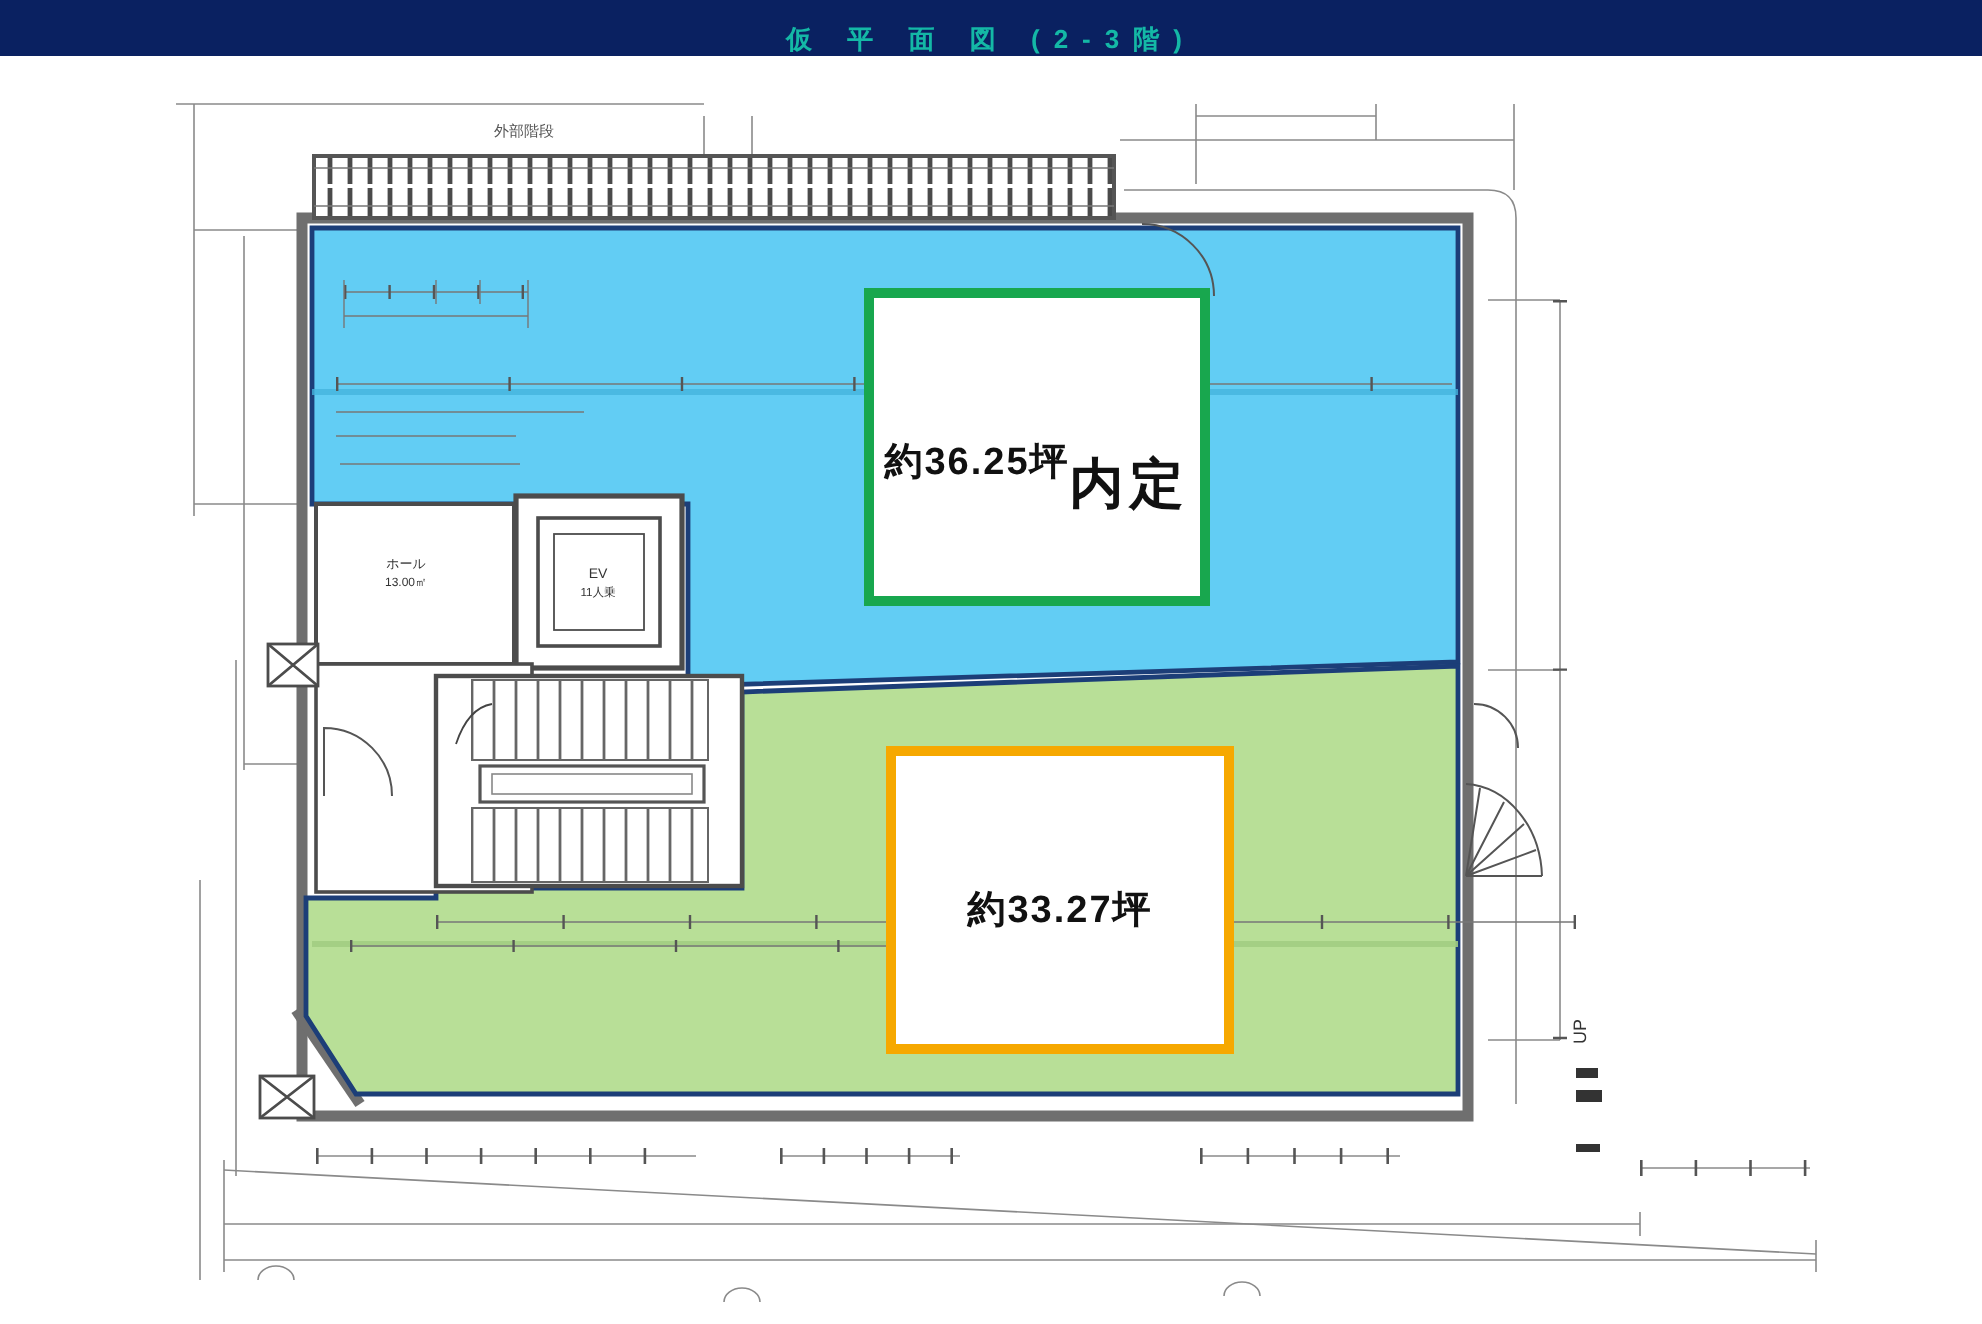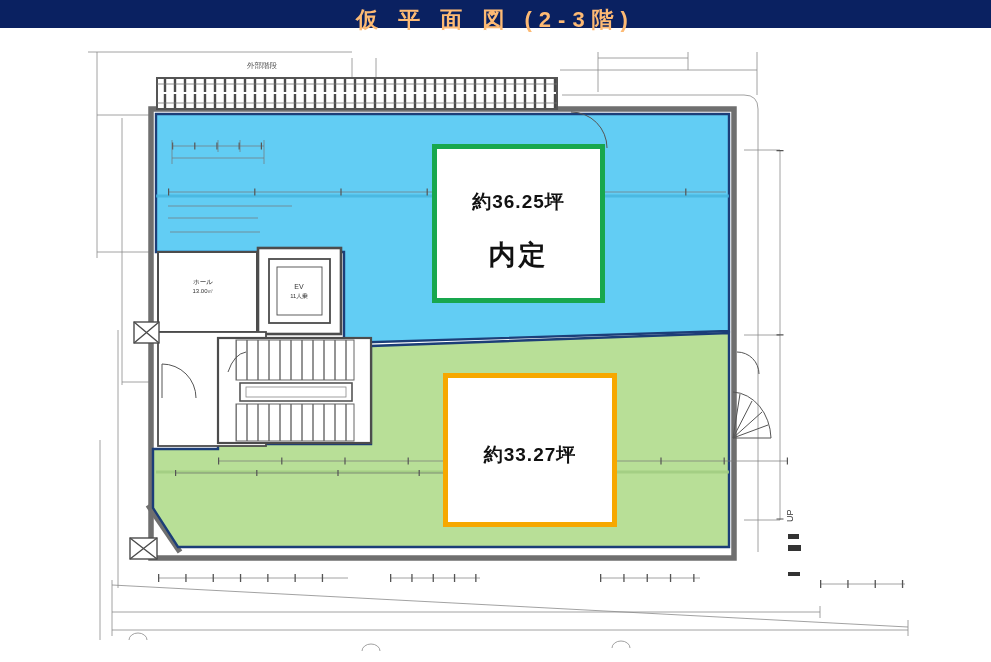--- a/index.html
+++ b/index.html
@@ -1,22 +1,22 @@
 <!DOCTYPE html>
 <html><head>
 <meta charset="utf-8">
 <style>
   html,body{margin:0;padding:0;background:#fff;}
   .stage{position:relative;width:991px;height:662px;background:#fff;overflow:hidden;
          font-family:"Liberation Sans","DejaVu Sans",sans-serif;}
   .header-bar{position:absolute;left:0;top:0;width:991px;height:28px;background:#0a2161;
     display:flex;align-items:center;justify-content:center;z-index:5;}
-  .header-bar .title{color:#fdba74;font-size:22px;font-weight:bold;letter-spacing:7px;margin-top:12px;}
+  .header-bar .title{color:#14b8a6;font-size:13px;font-weight:bold;letter-spacing:7px;margin-top:12px;}
   svg.plan{position:absolute;left:0;top:0;z-index:1;}
-  .zone-box{position:absolute;background:#fff;z-index:4;display:flex;flex-direction:column;
+  .zone-box{position:absolute;background:#fff;z-index:4;display:flex;flex-direction:row;
     align-items:center;justify-content:center;text-align:center;}
   .zone-box.reserved{left:432px;top:144px;width:163px;height:135px;border:5px solid #18a74e;padding-top:14px;}
   .zone-box.vacant{left:443px;top:373px;width:164px;height:134px;border:5px solid #f6a800;padding-top:10px;gap:40px;}
   .area-label{font-size:19px;font-weight:bold;color:#111;letter-spacing:1px;}
   .status-label{margin-top:22px;font-size:27px;color:#111;font-weight:600;letter-spacing:3px;}
   .zone-box.vacant .status-label{color:#dd0000;font-weight:bold;}
   text{font-family:"Liberation Sans","DejaVu Sans",sans-serif;}
 </style>
 </head>
 <body>

